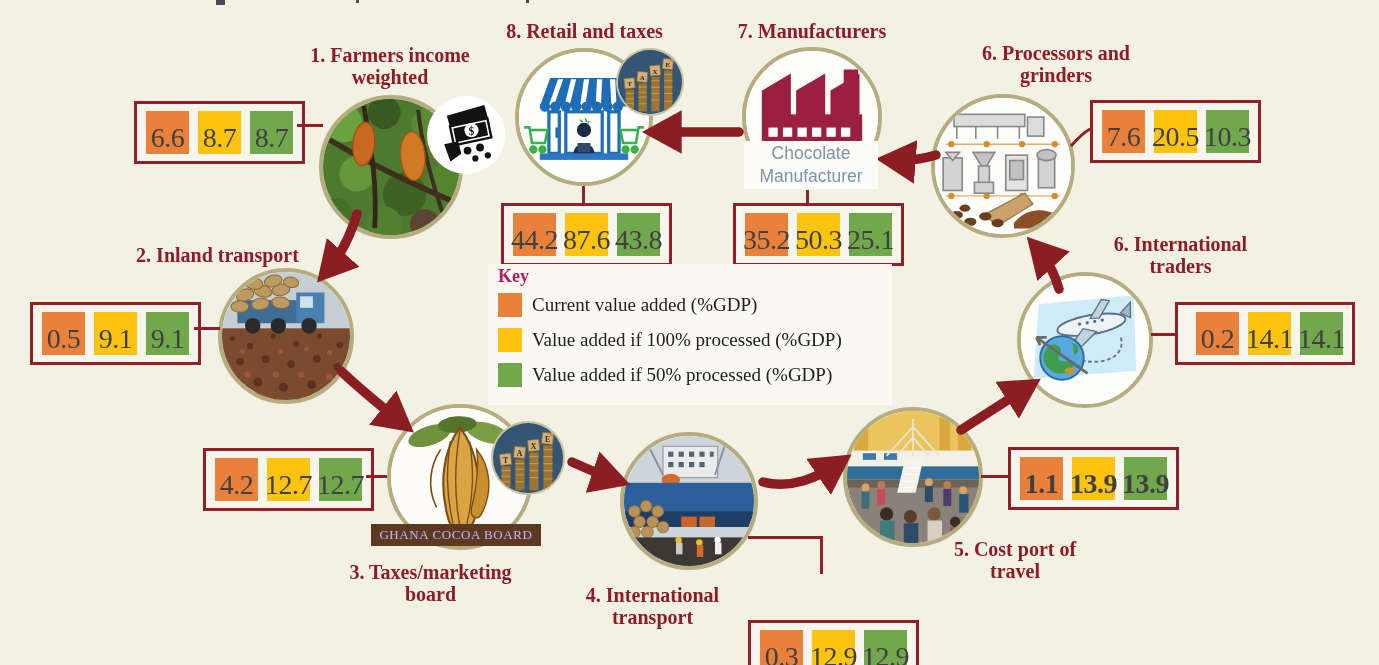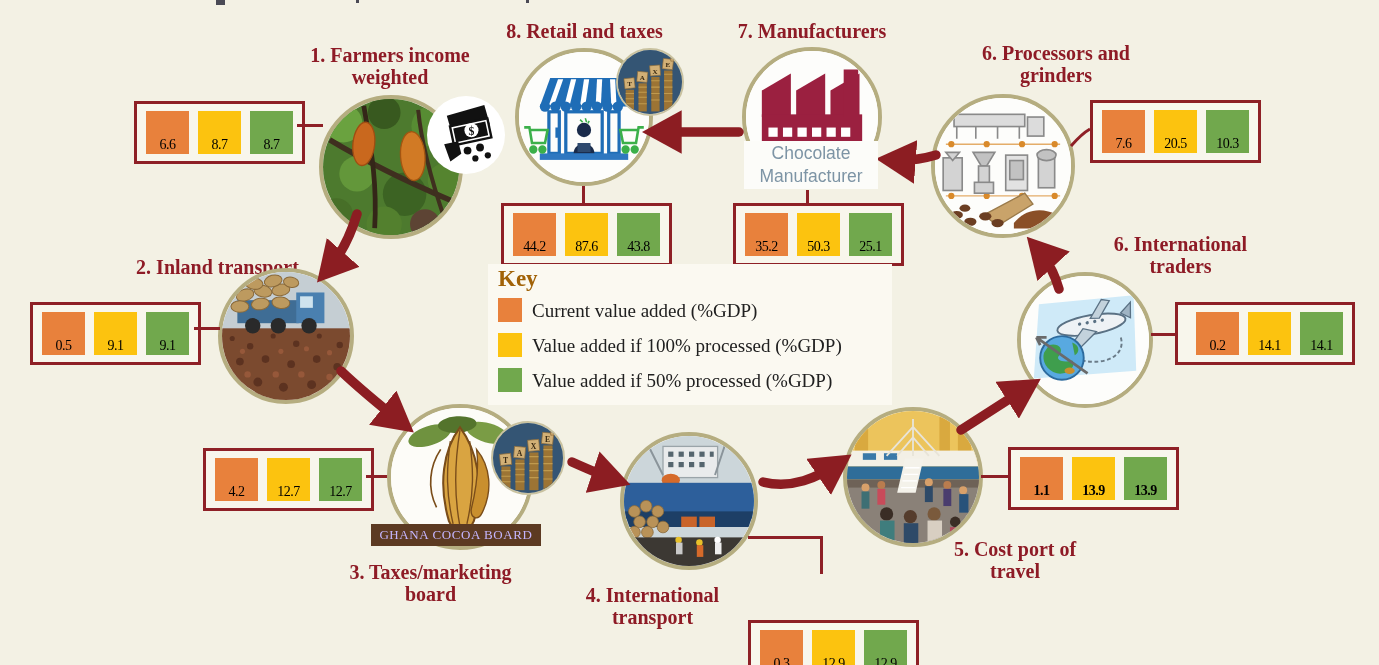--- a/index.html
+++ b/index.html
@@ -9,28 +9,28 @@
   
   .stage-label{position:absolute;color:#8e1b26;font-weight:bold;font-size:20px;line-height:1.12;text-align:center;}
 
   
   .photo-circle{position:absolute;border-radius:50%;border:4px solid #b5ad80;overflow:hidden;background:#fff;box-sizing:border-box;}
   .photo-circle svg{display:block;width:100%;height:100%;}
 
   
   .value-box{position:absolute;display:flex;gap:9px;padding:7px 9px;border:3px solid #8e2026;background:#f8f6ec;box-sizing:border-box;}
   .vb-sq{width:43px;height:43px;display:flex;align-items:flex-end;justify-content:center;
-         font-size:14px;line-height:1;color:#000000;padding-bottom:2px;box-sizing:border-box;letter-spacing:-0.5px;}
+         font-size:28px;line-height:1;color:#404040;padding-bottom:2px;box-sizing:border-box;letter-spacing:-0.5px;}
 
   
   .connector{position:absolute;background:#8e2026;}
 
   
   #legend{position:absolute;left:488px;top:264px;width:404px;height:141px;background:#fbf9f1;box-sizing:border-box;padding:2px 10px;}
-  #legend .legend-title{font-size:23px;font-weight:bold;color:#a16207;margin:0 0 6px 0;line-height:1.15;}
+  #legend .legend-title{font-size:18px;font-weight:bold;color:#be185d;margin:0 0 6px 0;line-height:1.15;}
   #legend .legend-row{display:flex;align-items:center;gap:10px;margin-bottom:11px;height:24px;}
   #legend .legend-sq{width:24px;height:24px;flex:0 0 auto;}
   #legend .legend-label{font-size:19px;color:#202020;line-height:1;}
 
   
   .mini-circle{position:absolute;border-radius:50%;overflow:hidden;box-sizing:border-box;}
 
   
   #ghana-banner{position:absolute;left:371px;top:524px;width:170px;height:22px;background:#5c3a22;color:#c4b5fd;
                 font-size:13px;letter-spacing:0.6px;display:flex;align-items:center;justify-content:center;z-index:6;}
@@ -108,21 +108,21 @@
       </div>
     <div class="vb-sq" style="background: rgb(252, 195, 15);">
         <span>8.7</span>
       </div>
     <div class="vb-sq" style="background: rgb(113, 168, 77);">
         <span>8.7</span>
       </div>
   </div>
   <div class="connector" style="left:297px;top:124px;width:26px;height:3px;"></div>
 
-  <div class="stage-label" style="left:120px;top:256px;width:195px;">2. Inland transport</div>
+  <div class="stage-label" style="left:120px;top:244px;width:195px;">2. Inland transport</div>
   <div class="photo-circle" style="left:218px;top:268px;width:136px;height:136px;">
     <svg viewBox="0 0 100 100" preserveAspectRatio="none">
       <rect width="100" height="46" fill="#c5ced3"></rect>
       <rect y="44" width="100" height="56" fill="#7b4a2f"></rect>
       <g fill="#5c3220">
           <circle cx="8" cy="52" r="2"></circle>
           <circle cx="22" cy="58" r="2.5"></circle>
           <circle cx="40" cy="50" r="2"></circle>
           <circle cx="58" cy="56" r="2.5"></circle>
           <circle cx="76" cy="50" r="2"></circle>

